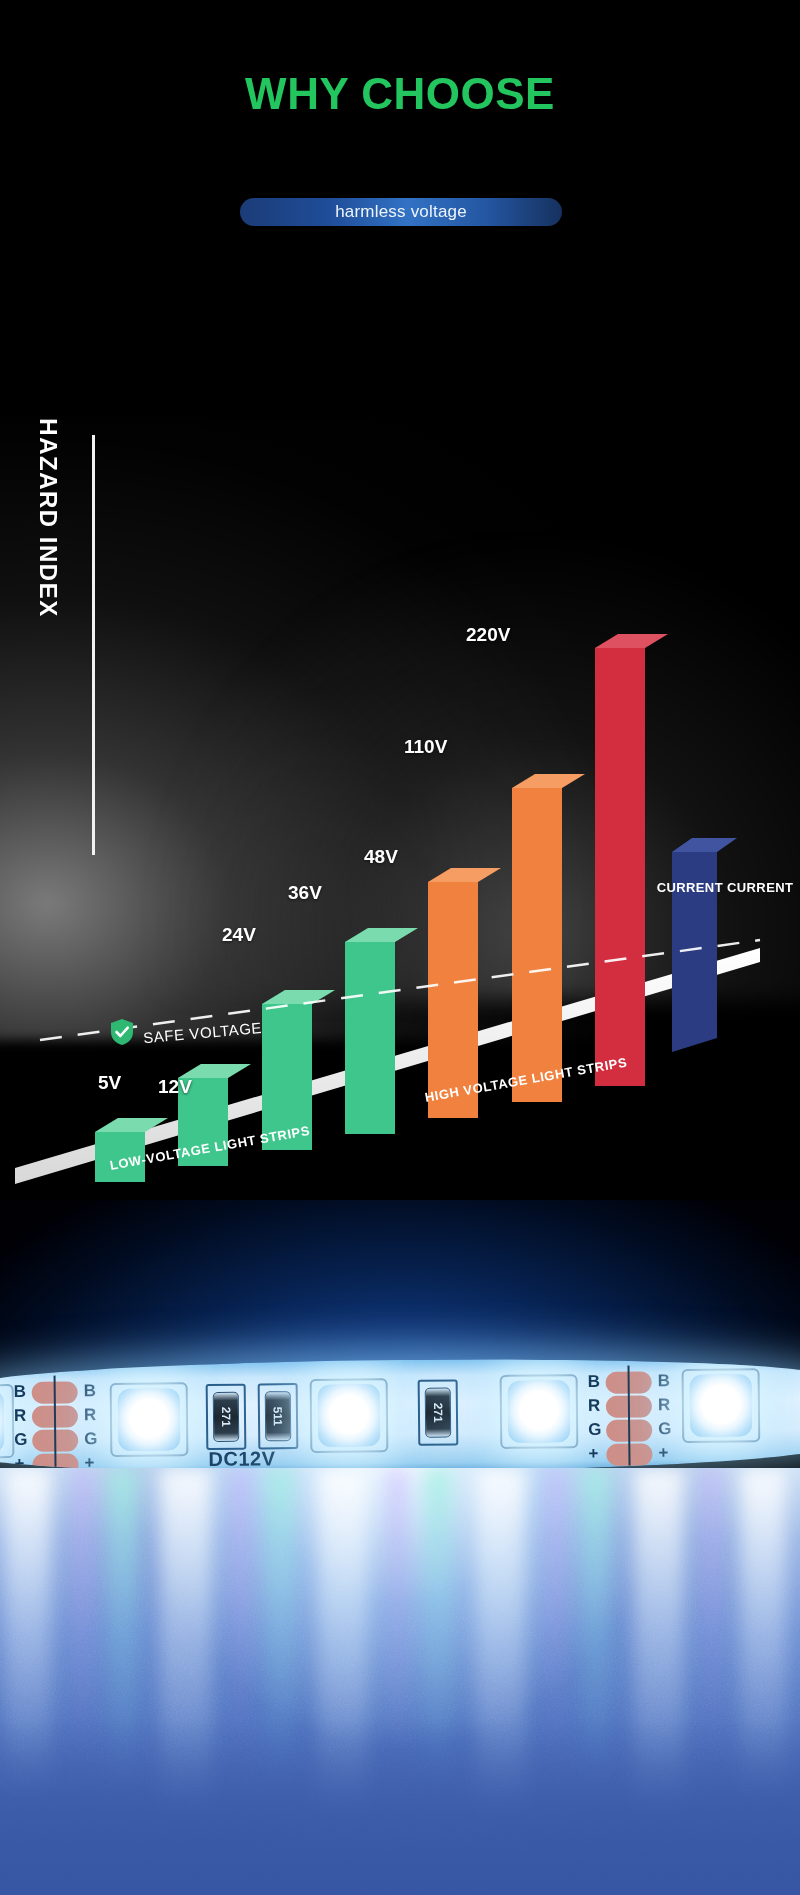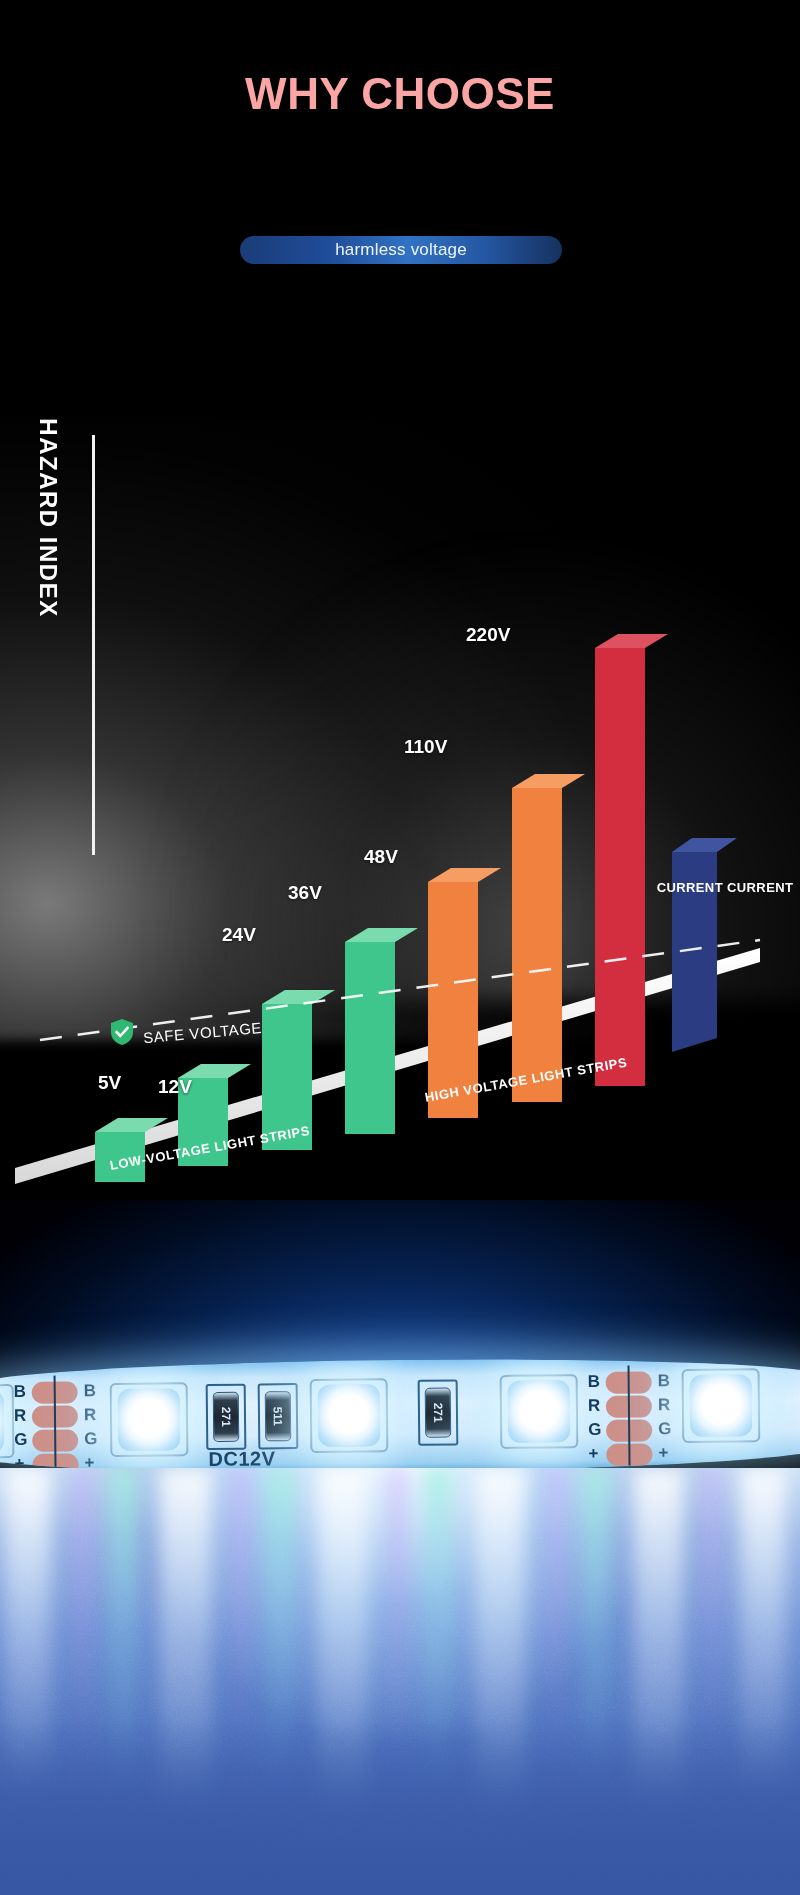--- a/index.html
+++ b/index.html
@@ -5,31 +5,31 @@
   * { margin:0; padding:0; box-sizing:border-box; }
   html,body { background:#000; }
   body {
     width:800px; height:1895px; position:relative; overflow:hidden;
     font-family:"Liberation Sans", sans-serif; color:#fff;
   }
 
   
   #hero { position:absolute; left:0; top:0; width:800px; height:300px; background:#000; z-index:6; }
   .title-line {
-    text-align:center; font-weight:bold; color:#fca5a5;
+    text-align:center; font-weight:bold; color:#22c55e;
     font-size:44px; letter-spacing:0.5px; line-height:52px;
   }
   #title-1 { position:absolute; left:0; top:68px; width:800px; }
   #title-2 { position:absolute; left:0; top:120px; width:800px; }
 
   #badge {
     position:absolute; left:240px; top:198px; width:322px; height:28px;
     border-radius:16px;
     background:linear-gradient(90deg,#1b3c78 0%,#1f4d99 28%,#3272c4 52%,#2457a3 76%,#16315f 100%);
-    display:flex; align-items:center; justify-content:center;margin-top:38px;
+    display:flex; align-items:center; justify-content:center;
   }
   #badge-label { font-size:17px; color:#eef4fb; letter-spacing:0.2px; }
 
   
   #chart-section { position:absolute; left:0; top:300px; width:800px; height:900px; background:#000; overflow:hidden; }
 
   
   #chart-glow {
     position:absolute; left:-120px; top:120px; width:760px; height:620px;
     background:radial-gradient(ellipse at 22% 78%, rgba(175,175,175,0.70) 0%, rgba(120,120,120,0.42) 22%,

